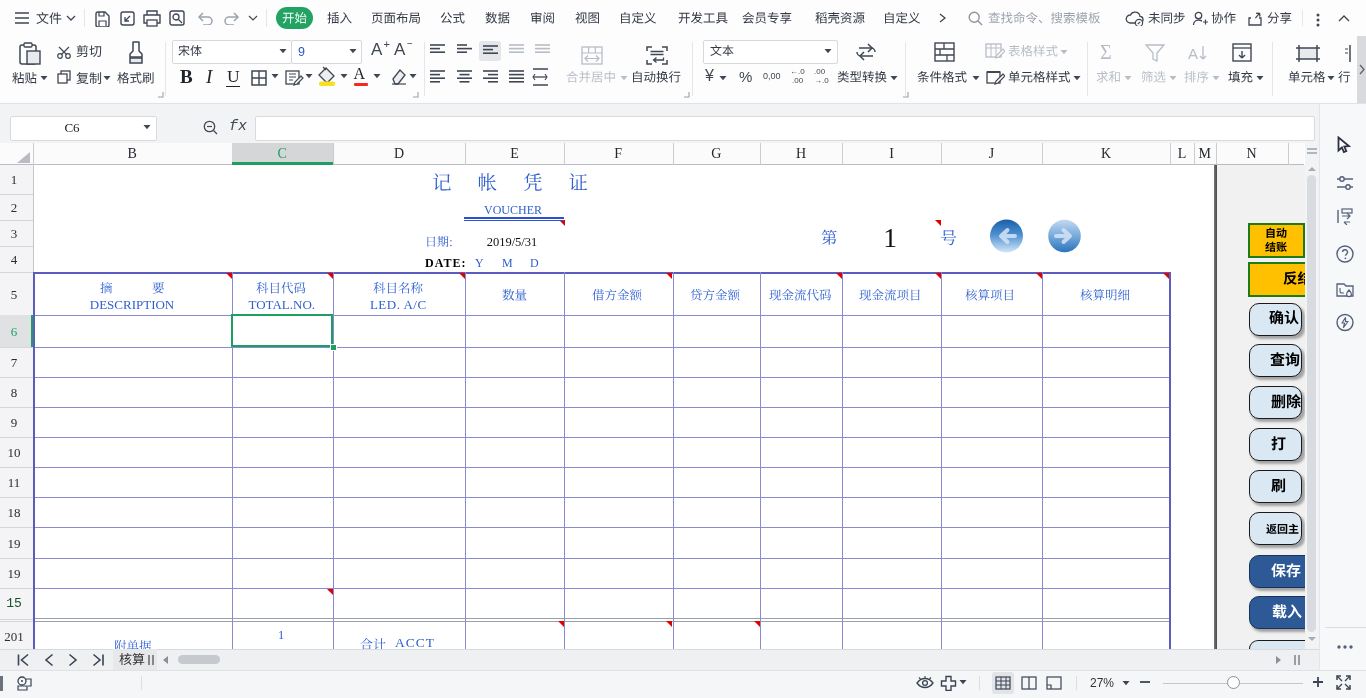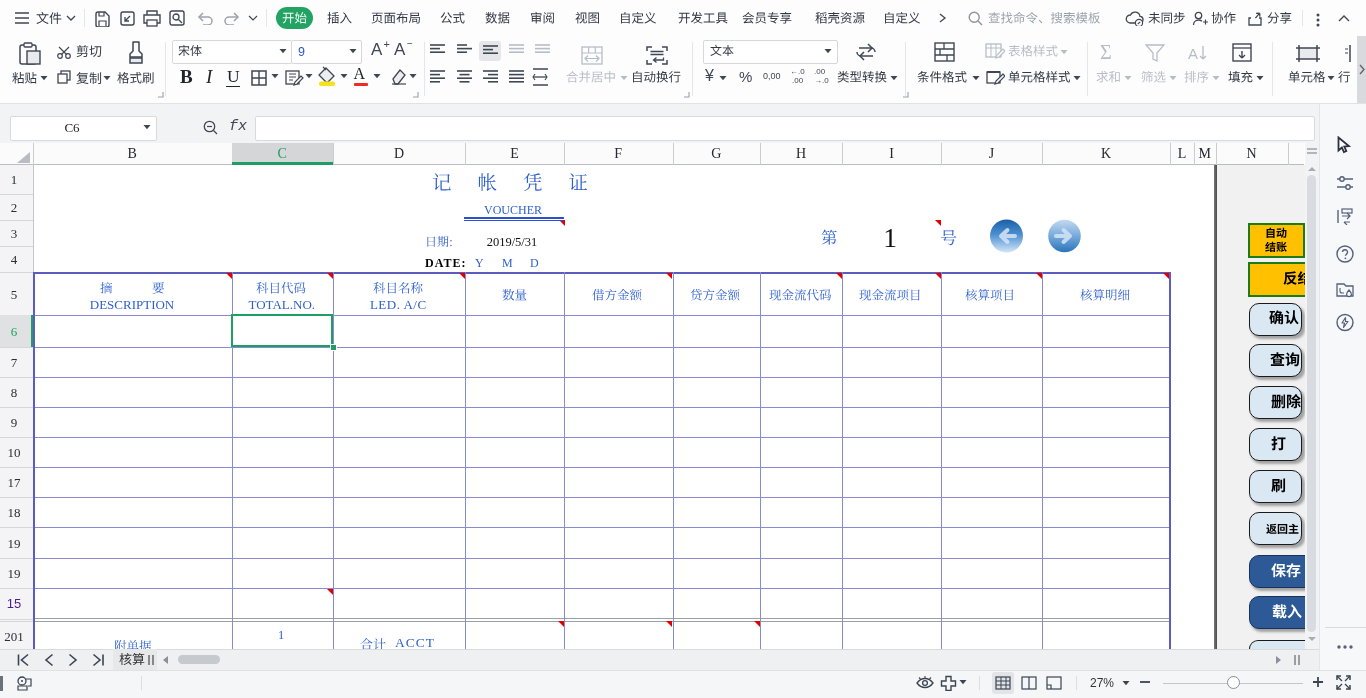--- a/index.html
+++ b/index.html
@@ -705,29 +705,29 @@
     <div style="position:absolute;left:14px;top:325.0px;font-family:'Liberation Serif',serif;font-size:13px;color:#1f9e63;font-weight:normal;letter-spacing:0;white-space:nowrap;line-height:1;transform:translateX(-50%);">6</div>
     <div style="position:absolute;left:0px;top:347px;width:32.5px;height:1px;background:#d4d6d9"></div>
     <div style="position:absolute;left:14px;top:356.0px;font-family:'Liberation Serif',serif;font-size:13px;color:#2a2f36;font-weight:normal;letter-spacing:0;white-space:nowrap;line-height:1;transform:translateX(-50%);">7</div>
     <div style="position:absolute;left:0px;top:377px;width:32.5px;height:1px;background:#d4d6d9"></div>
     <div style="position:absolute;left:14px;top:386.0px;font-family:'Liberation Serif',serif;font-size:13px;color:#2a2f36;font-weight:normal;letter-spacing:0;white-space:nowrap;line-height:1;transform:translateX(-50%);">8</div>
     <div style="position:absolute;left:0px;top:407px;width:32.5px;height:1px;background:#d4d6d9"></div>
     <div style="position:absolute;left:14px;top:416.0px;font-family:'Liberation Serif',serif;font-size:13px;color:#2a2f36;font-weight:normal;letter-spacing:0;white-space:nowrap;line-height:1;transform:translateX(-50%);">9</div>
     <div style="position:absolute;left:0px;top:437px;width:32.5px;height:1px;background:#d4d6d9"></div>
     <div style="position:absolute;left:14px;top:446.0px;font-family:'Liberation Serif',serif;font-size:13px;color:#2a2f36;font-weight:normal;letter-spacing:0;white-space:nowrap;line-height:1;transform:translateX(-50%);">10</div>
     <div style="position:absolute;left:0px;top:467px;width:32.5px;height:1px;background:#d4d6d9"></div>
-    <div style="position:absolute;left:14px;top:476.0px;font-family:'Liberation Serif',serif;font-size:13px;color:#2a2f36;font-weight:normal;letter-spacing:0;white-space:nowrap;line-height:1;transform:translateX(-50%);">17</div>
+    <div style="position:absolute;left:14px;top:476.0px;font-family:'Liberation Serif',serif;font-size:13px;color:#2a2f36;font-weight:normal;letter-spacing:0;white-space:nowrap;line-height:1;transform:translateX(-50%);">11</div>
     <div style="position:absolute;left:0px;top:497px;width:32.5px;height:1px;background:#d4d6d9"></div>
     <div style="position:absolute;left:14px;top:506.0px;font-family:'Liberation Serif',serif;font-size:13px;color:#2a2f36;font-weight:normal;letter-spacing:0;white-space:nowrap;line-height:1;transform:translateX(-50%);">18</div>
     <div style="position:absolute;left:0px;top:527px;width:32.5px;height:1px;background:#d4d6d9"></div>
     <div style="position:absolute;left:14px;top:536.5px;font-family:'Liberation Serif',serif;font-size:13px;color:#2a2f36;font-weight:normal;letter-spacing:0;white-space:nowrap;line-height:1;transform:translateX(-50%);">19</div>
     <div style="position:absolute;left:0px;top:558px;width:32.5px;height:1px;background:#d4d6d9"></div>
     <div style="position:absolute;left:14px;top:567.0px;font-family:'Liberation Serif',serif;font-size:13px;color:#2a2f36;font-weight:normal;letter-spacing:0;white-space:nowrap;line-height:1;transform:translateX(-50%);">19</div>
     <div style="position:absolute;left:0px;top:588px;width:32.5px;height:1px;background:#d4d6d9"></div>
-    <div style="position:absolute;left:14px;top:597.25px;font-family:Liberation Sans, sans-serif;font-size:13px;color:#4c1d95;font-weight:normal;letter-spacing:0;white-space:nowrap;line-height:1;transform:translateX(-50%);">15</div>
+    <div style="position:absolute;left:14px;top:597.25px;font-family:Liberation Mono, monospace;font-size:13px;color:#14532d;font-weight:normal;letter-spacing:0;white-space:nowrap;line-height:1;transform:translateX(-50%);">15</div>
     <div style="position:absolute;left:0px;top:618.5px;width:32.5px;height:1px;background:#d4d6d9"></div>
     <div style="position:absolute;left:14px;top:629.5px;font-family:'Liberation Serif',serif;font-size:13px;color:#2a2f36;font-weight:normal;letter-spacing:0;white-space:nowrap;line-height:1;transform:translateX(-50%);">201</div>
     <div style="position:absolute;left:0px;top:620.5px;width:32.5px;height:1px;background:#d4d6d9"></div>
     <div style="position:absolute;left:0px;top:618.5px;width:32.5px;height:1px;background:#d4d6d9"></div>
     <div style="position:absolute;left:33px;top:272px;width:1137px;height:2px;background:#5b5bc0"></div>
     <div style="position:absolute;left:33px;top:315px;width:1137px;height:1px;background:#8a8ad0"></div>
     <div style="position:absolute;left:33px;top:347px;width:1137px;height:1px;background:#8a8ad0"></div>
     <div style="position:absolute;left:33px;top:377px;width:1137px;height:1px;background:#8a8ad0"></div>
     <div style="position:absolute;left:33px;top:407px;width:1137px;height:1px;background:#8a8ad0"></div>
     <div style="position:absolute;left:33px;top:437px;width:1137px;height:1px;background:#8a8ad0"></div>

